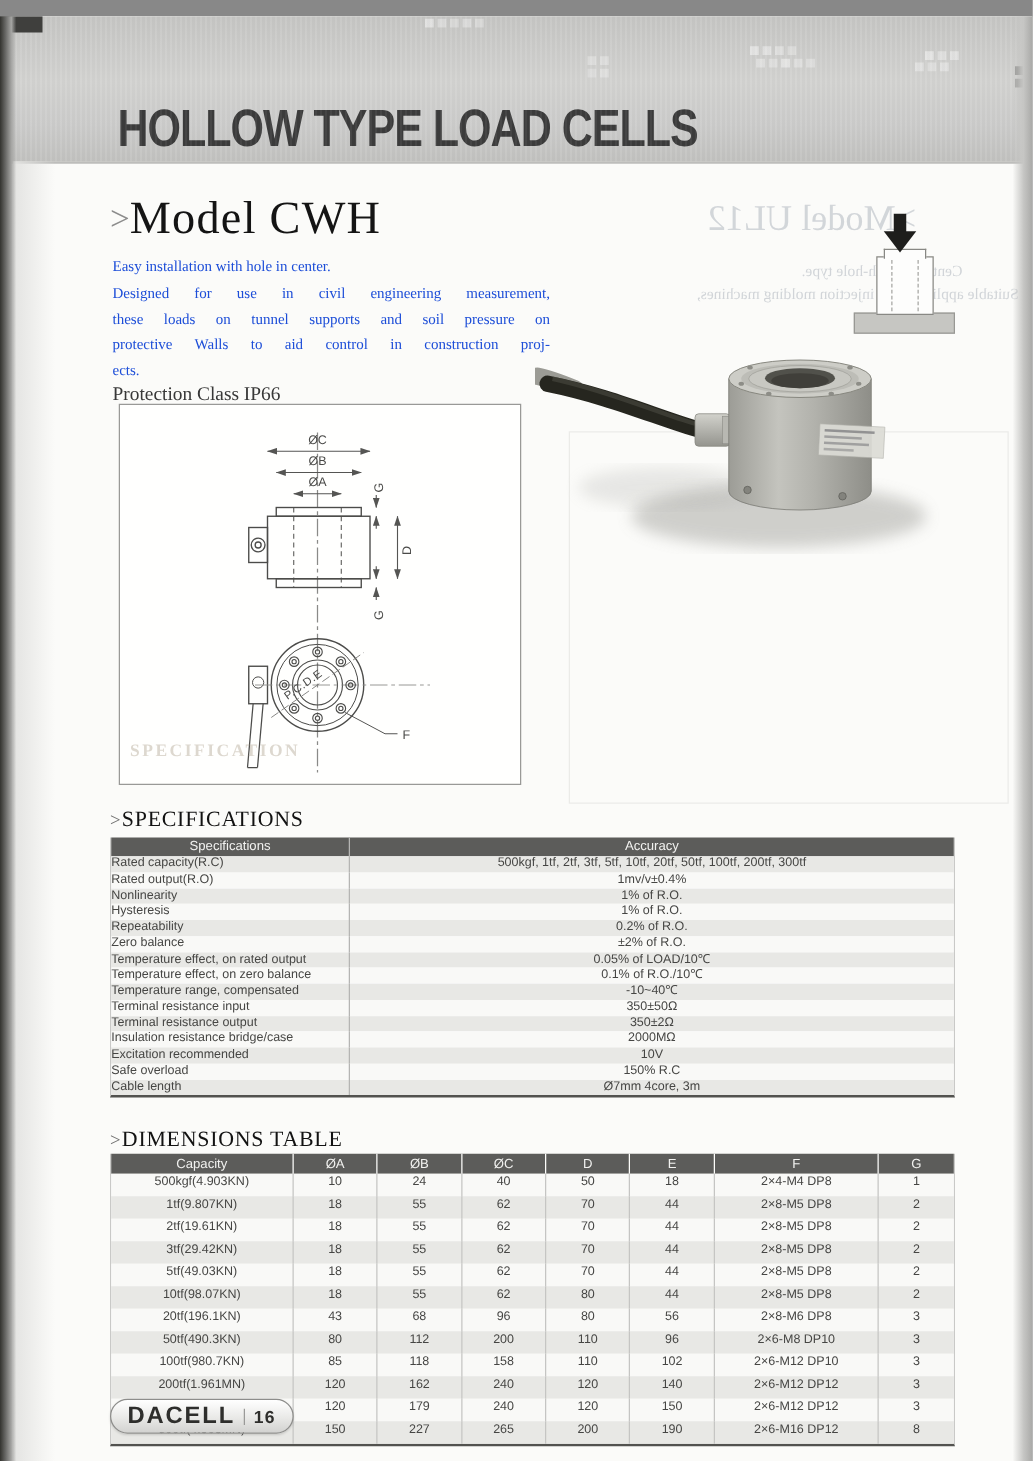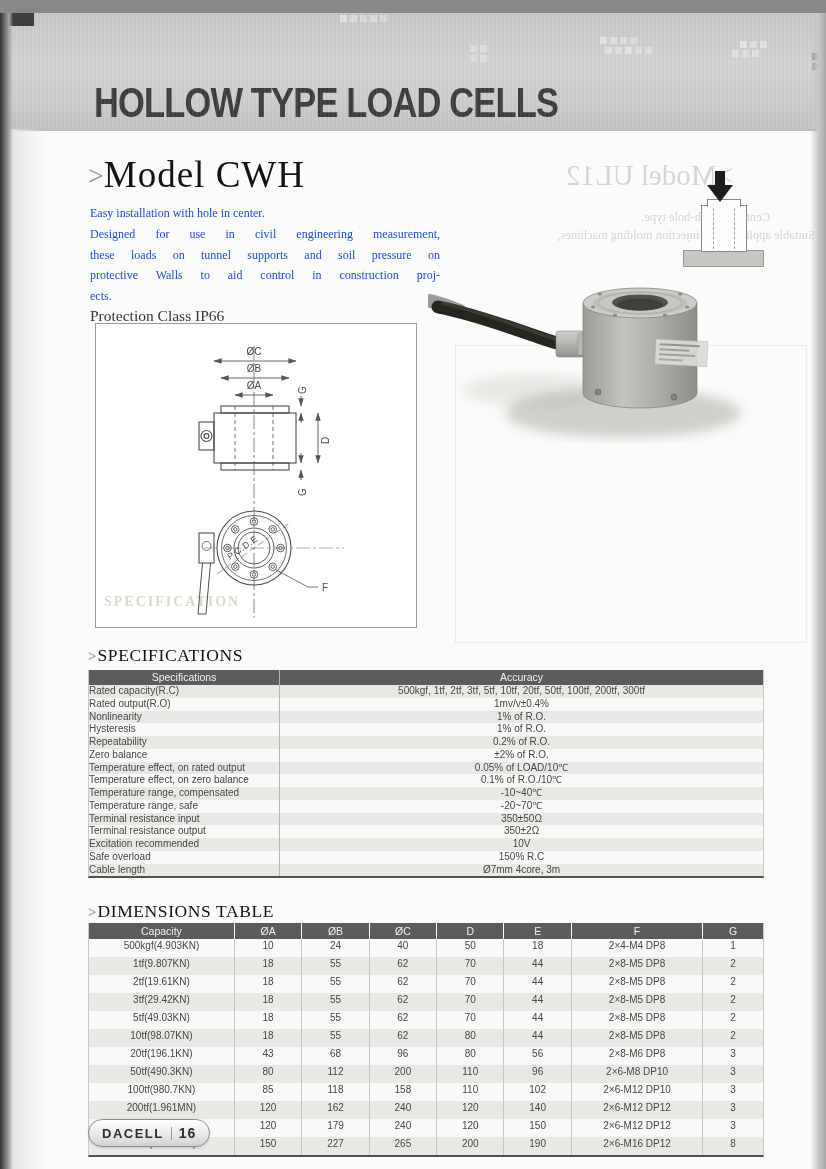--- a/index.html
+++ b/index.html
@@ -102,21 +102,21 @@
   #dim-table .body .r:nth-child(odd) { background:#f9f9f7; }
   #dim-table .body .r:nth-child(even){ background:#e8e8e5; }
   #dim-table .r .c { text-align:center; }
   #dim-table .r .c+.c { border-left:1px solid #c5c5c3; }
   .tbl .c { overflow:hidden; white-space:nowrap; }
   
   .footer-badge { position:absolute; left:88px; top:1106px; height:26px; padding:0 13px;
     display:inline-flex; align-items:center; border:1.5px solid #8d8d8b; border-radius:14px;
     background:linear-gradient(180deg,#ffffff 0%,#e9e9e7 55%,#d2d2d0 100%);
     box-shadow:0 1px 2px rgba(0,0,0,.15); }
-  .footer-badge .brand { font-size:13px; font-weight:bold; letter-spacing:1.5px; color:#2e2e2c; }
+  .footer-badge .brand { font-size:19px; font-weight:bold; letter-spacing:1.5px; color:#2e2e2c; }
   .footer-badge .sep { width:0; height:13px; border-left:1.5px solid #9a9a98; margin:0 7px; }
   .footer-badge .pg { font-size:14px; font-weight:bold; color:#2e2e2c; letter-spacing:1px; }
   svg text { font-family:"Liberation Sans", sans-serif; fill:#4a4a48; }
 </style>
 </head>
 <body>
 
 <div id="page">
 
   <div class="banner">
@@ -357,30 +357,30 @@
         </div>
         <div class="r">
           <div class="c">Temperature effect, on zero balance</div>
           <div class="c">0.1% of R.O./10℃</div>
         </div>
         <div class="r">
           <div class="c">Temperature range, compensated</div>
           <div class="c">-10~40℃</div>
         </div>
         <div class="r">
-          <div class="c">Temperature range, safe</div>
-          <div class="c">-20~70℃</div>
-        </div>
-        <div class="r">
           <div class="c">Terminal resistance input</div>
           <div class="c">350±50Ω</div>
         </div>
         <div class="r">
           <div class="c">Terminal resistance output</div>
           <div class="c">350±2Ω</div>
+        </div>
+        <div class="r">
+          <div class="c">Insulation resistance bridge/case</div>
+          <div class="c">2000MΩ</div>
         </div>
         <div class="r">
           <div class="c">Excitation recommended</div>
           <div class="c">10V</div>
         </div>
         <div class="r">
           <div class="c">Safe overload</div>
           <div class="c">150% R.C</div>
         </div>
         <div class="r">

